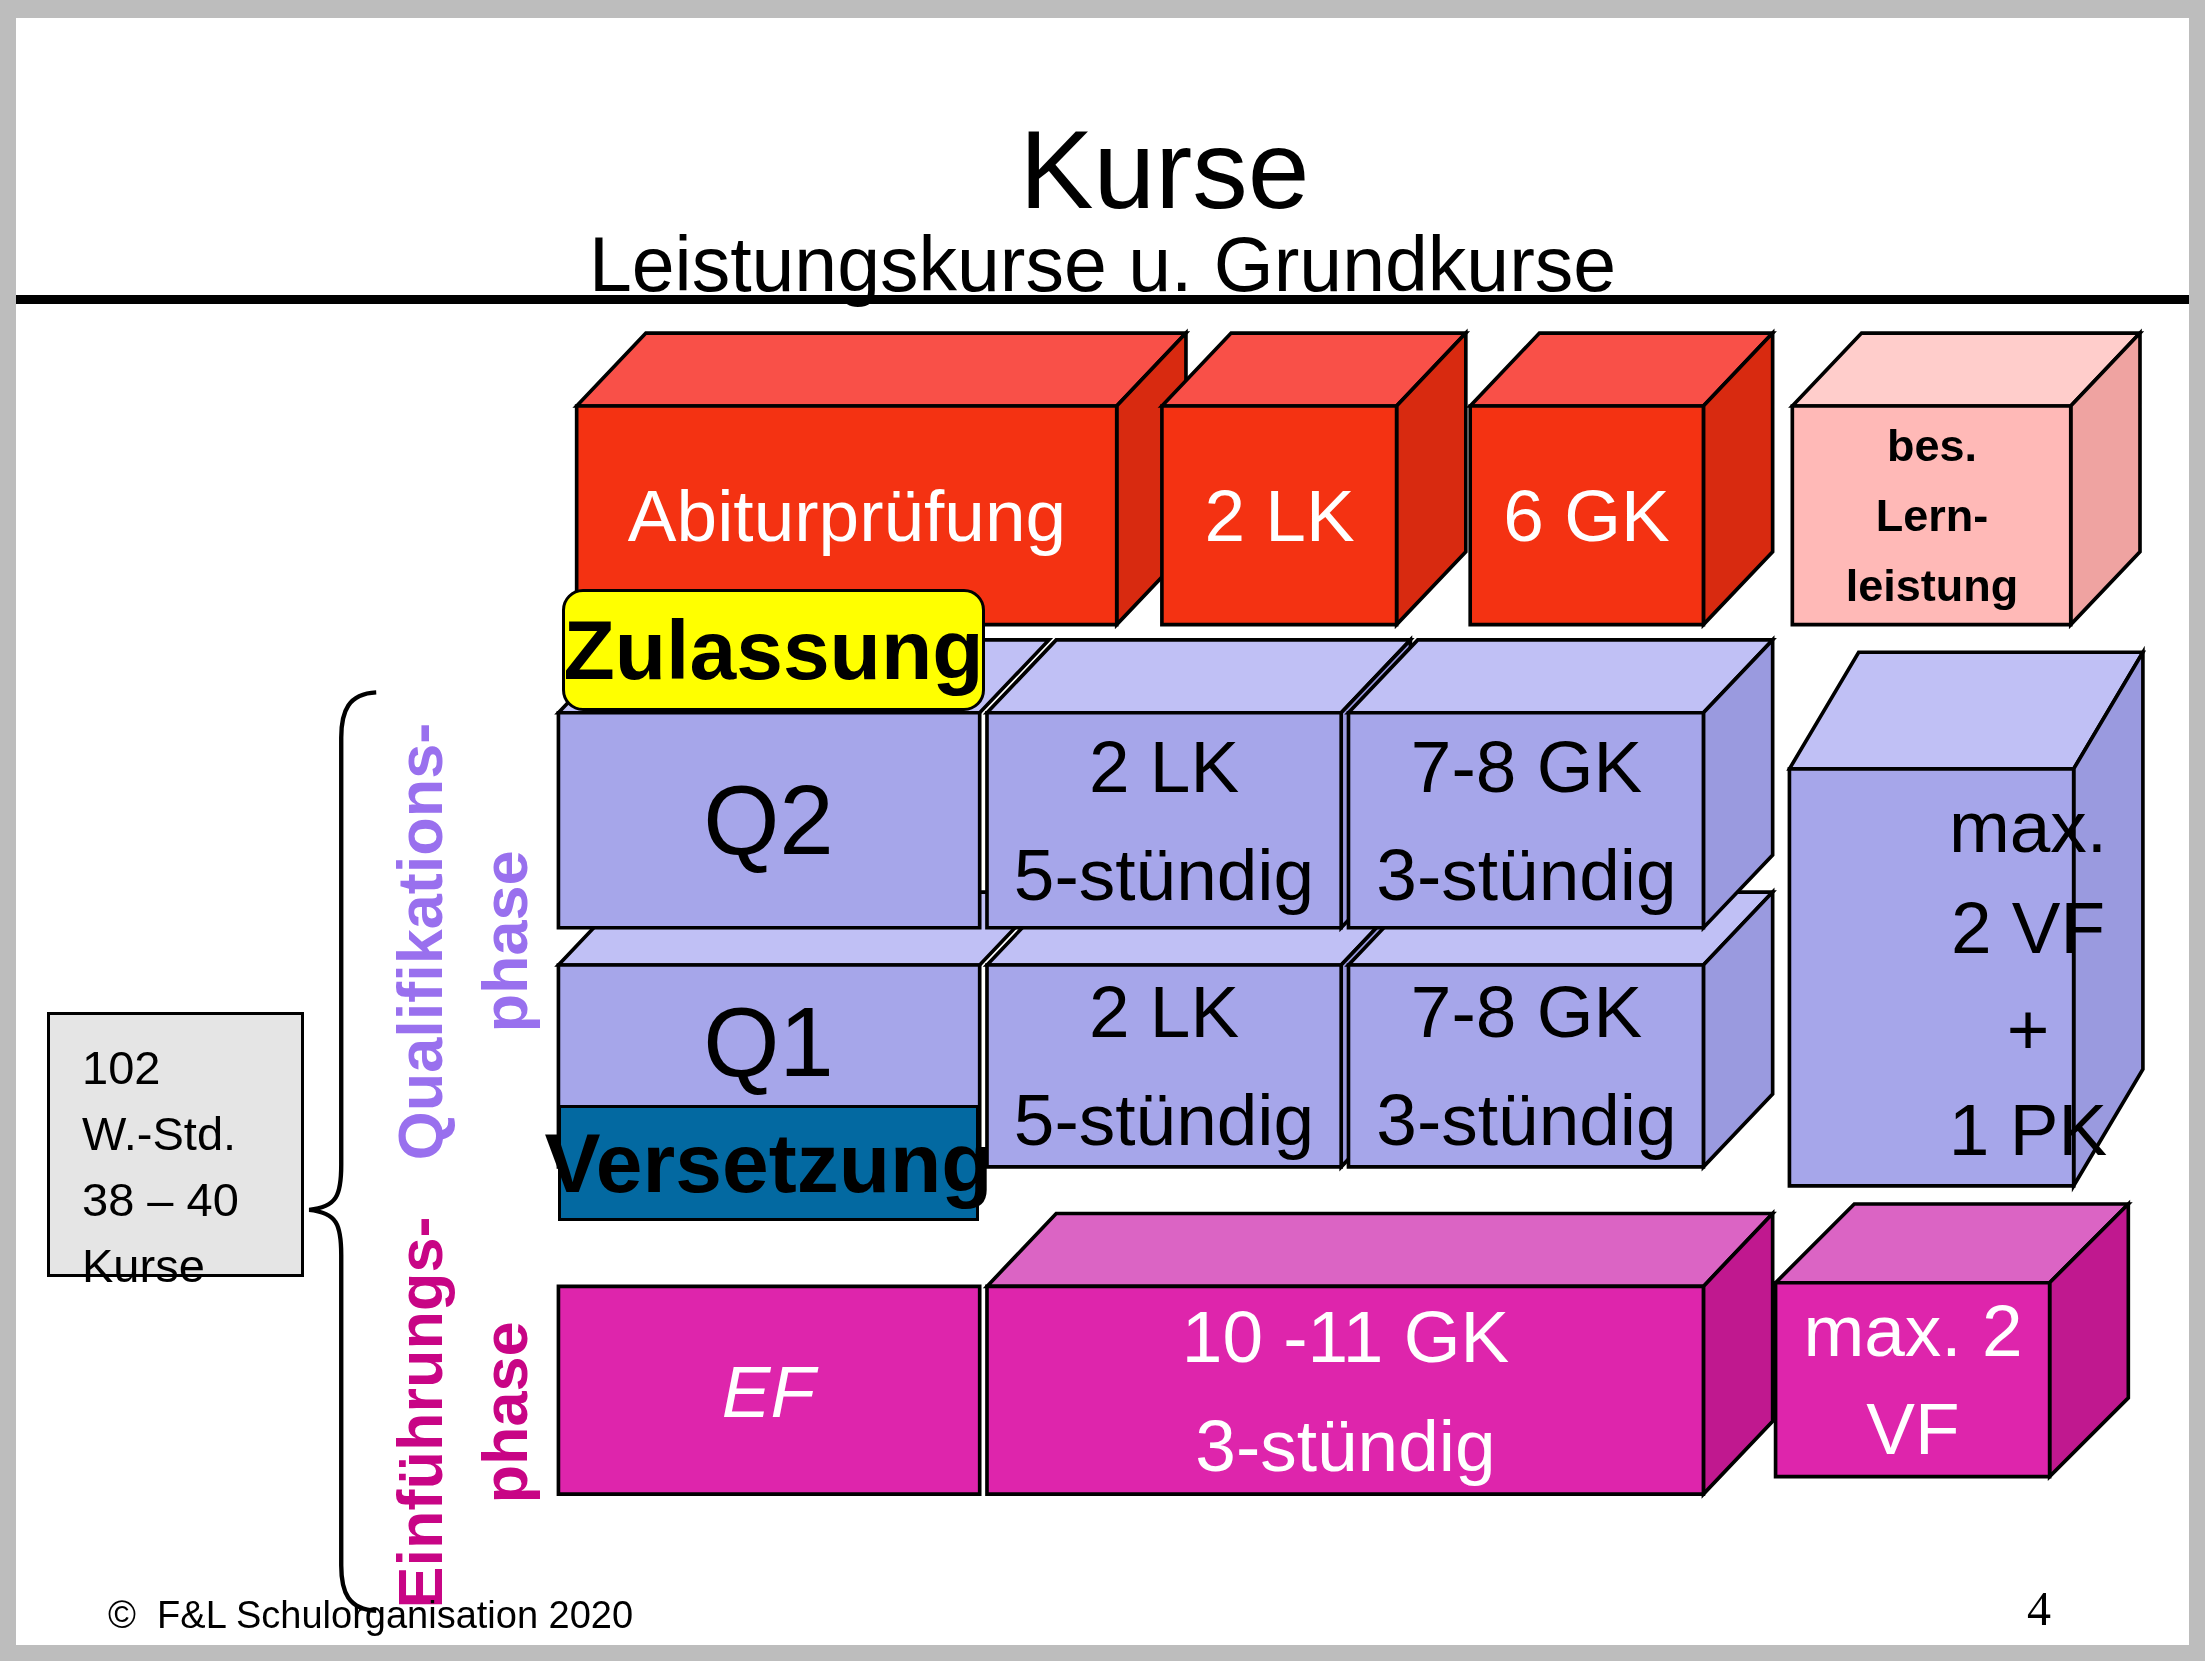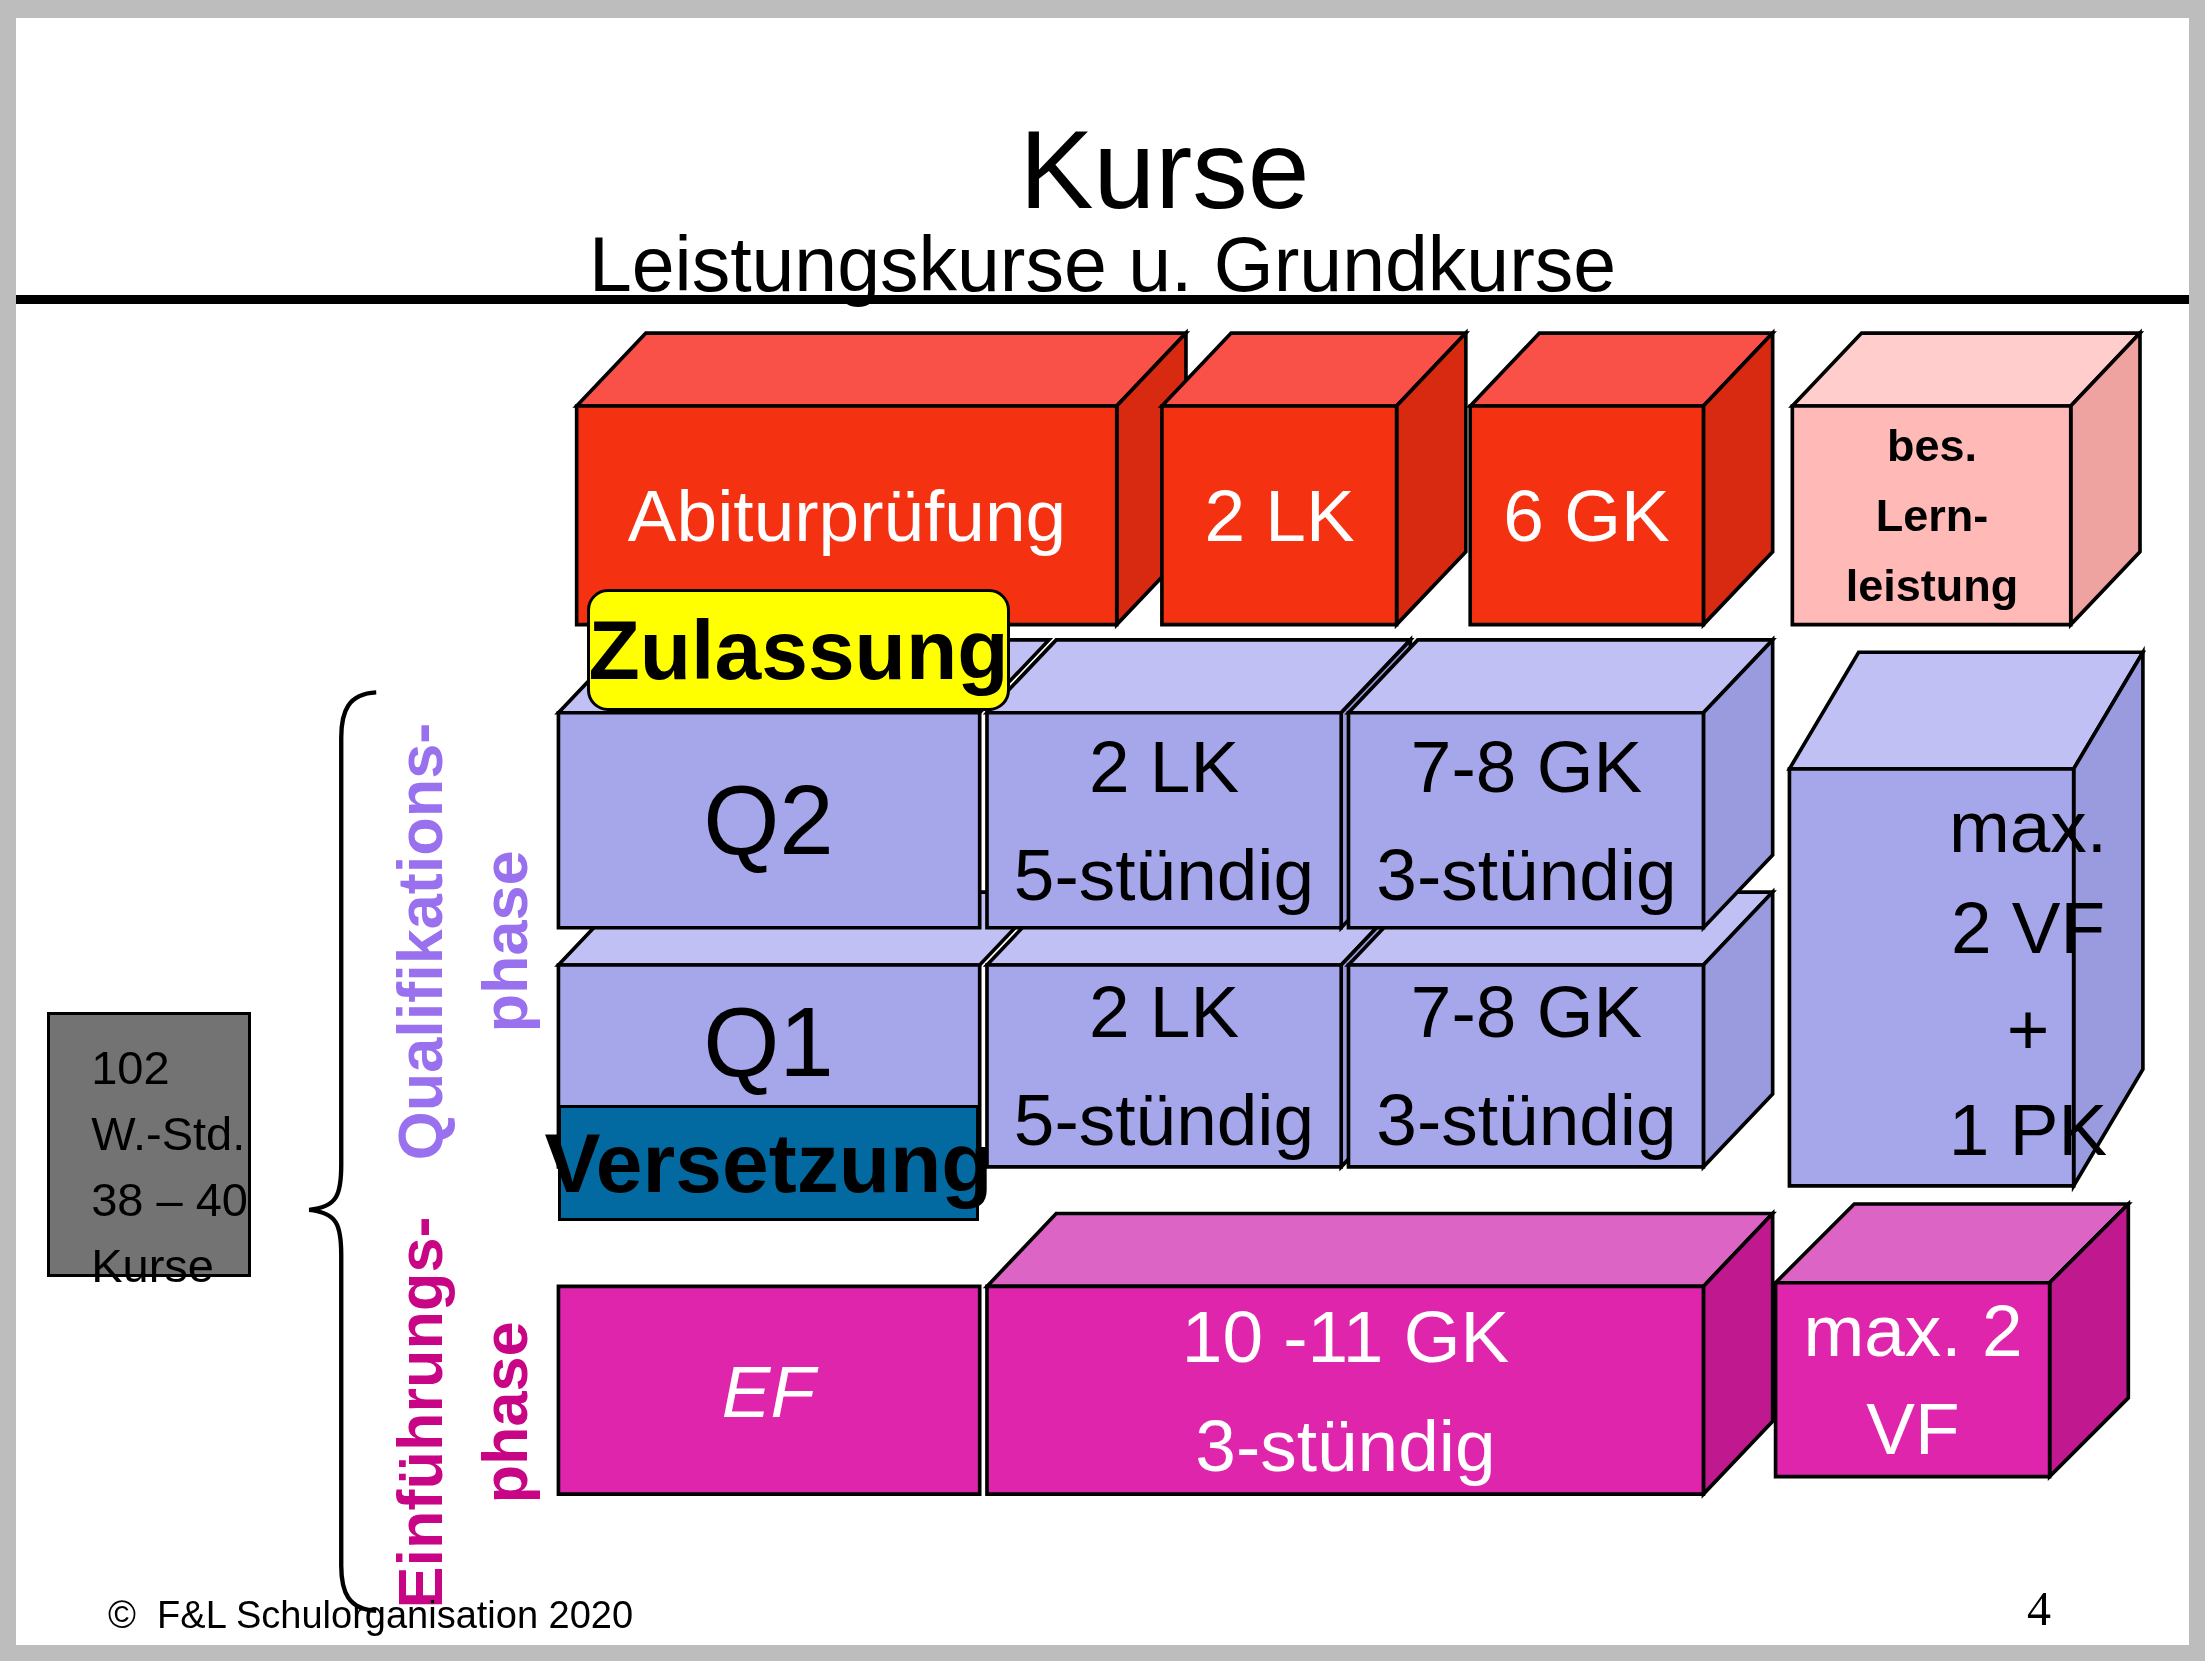--- a/index.html
+++ b/index.html
@@ -120,21 +120,21 @@
 <div class="ov subtitle">Leistungskurse u. Grundkurse</div>
 <div class="hr"></div>
 
 <div class="ov redlbl" style="left:577px;top:406px;width:540px;height:219px;">Abiturprüfung</div>
 <div class="ov redlbl" style="left:1162px;top:406px;width:235px;height:219px;">2 LK</div>
 <div class="ov redlbl" style="left:1470px;top:406px;width:233px;height:219px;">6 GK</div>
 <div class="ov beslbl" style="left:1793px;top:406px;width:278px;height:219px;">bes.
 Lern-
 leistung</div>
 
-<div class="bbox" style="left:587px;top:589px;width:423px;height:122px;background:var(--yellow);border-radius:21px;">
+<div class="bbox" style="left:562px;top:589px;width:423px;height:122px;background:var(--yellow);border-radius:21px;">
   <span class="bigblack">Zulassung</span>
 </div>
 
 <div class="ov qlbl" style="left:558px;top:713px;width:421px;height:215px;">Q2</div>
 <div class="ov w100" style="left:987px;top:713px;width:354px;height:215px;color:#000;">2 LK
 5-stündig</div>
 <div class="ov w100" style="left:1349px;top:713px;width:355px;height:215px;color:#000;">7-8 GK
 3-stündig</div>
 <div class="ov blk100" style="left:1886px;top:769px;width:284px;height:417px;">max.
 2 VF
@@ -150,21 +150,21 @@
 <div class="bbox" style="left:558px;top:1105px;width:421px;height:116px;background:#0369a1;">
   <span class="bigblack">Versetzung</span>
 </div>
 
 <div class="ov maglbl" style="left:558px;top:1287px;width:421px;height:208px;font-style:italic;">EF</div>
 <div class="ov maglbl" style="left:987px;top:1287px;width:717px;height:208px;">10 -11 GK
 3-stündig</div>
 <div class="ov maglbl" style="left:1776px;top:1283px;width:274px;height:194px;line-height:98px;">max. 2
 VF</div>
 
-<div class="bbox" style="left:47px;top:1012px;width:204px;height:265px;background:#737373;align-items:flex-start;justify-content:flex-end;">
+<div class="bbox" style="left:47px;top:1012px;width:257px;height:265px;background:#e5e5e5;align-items:flex-start;justify-content:flex-start;">
   <span class="statstxt">102
 W.-Std.
 38 – 40
 Kurse</span>
 </div>
 
 <div class="vlabel vqual" style="left:207px;top:854px;width:510px;height:175px;">Qualifikations-
 phase</div>
 <div class="vlabel veinf" style="left:258px;top:1325px;width:408px;height:175px;">Einführungs-
 phase</div>

